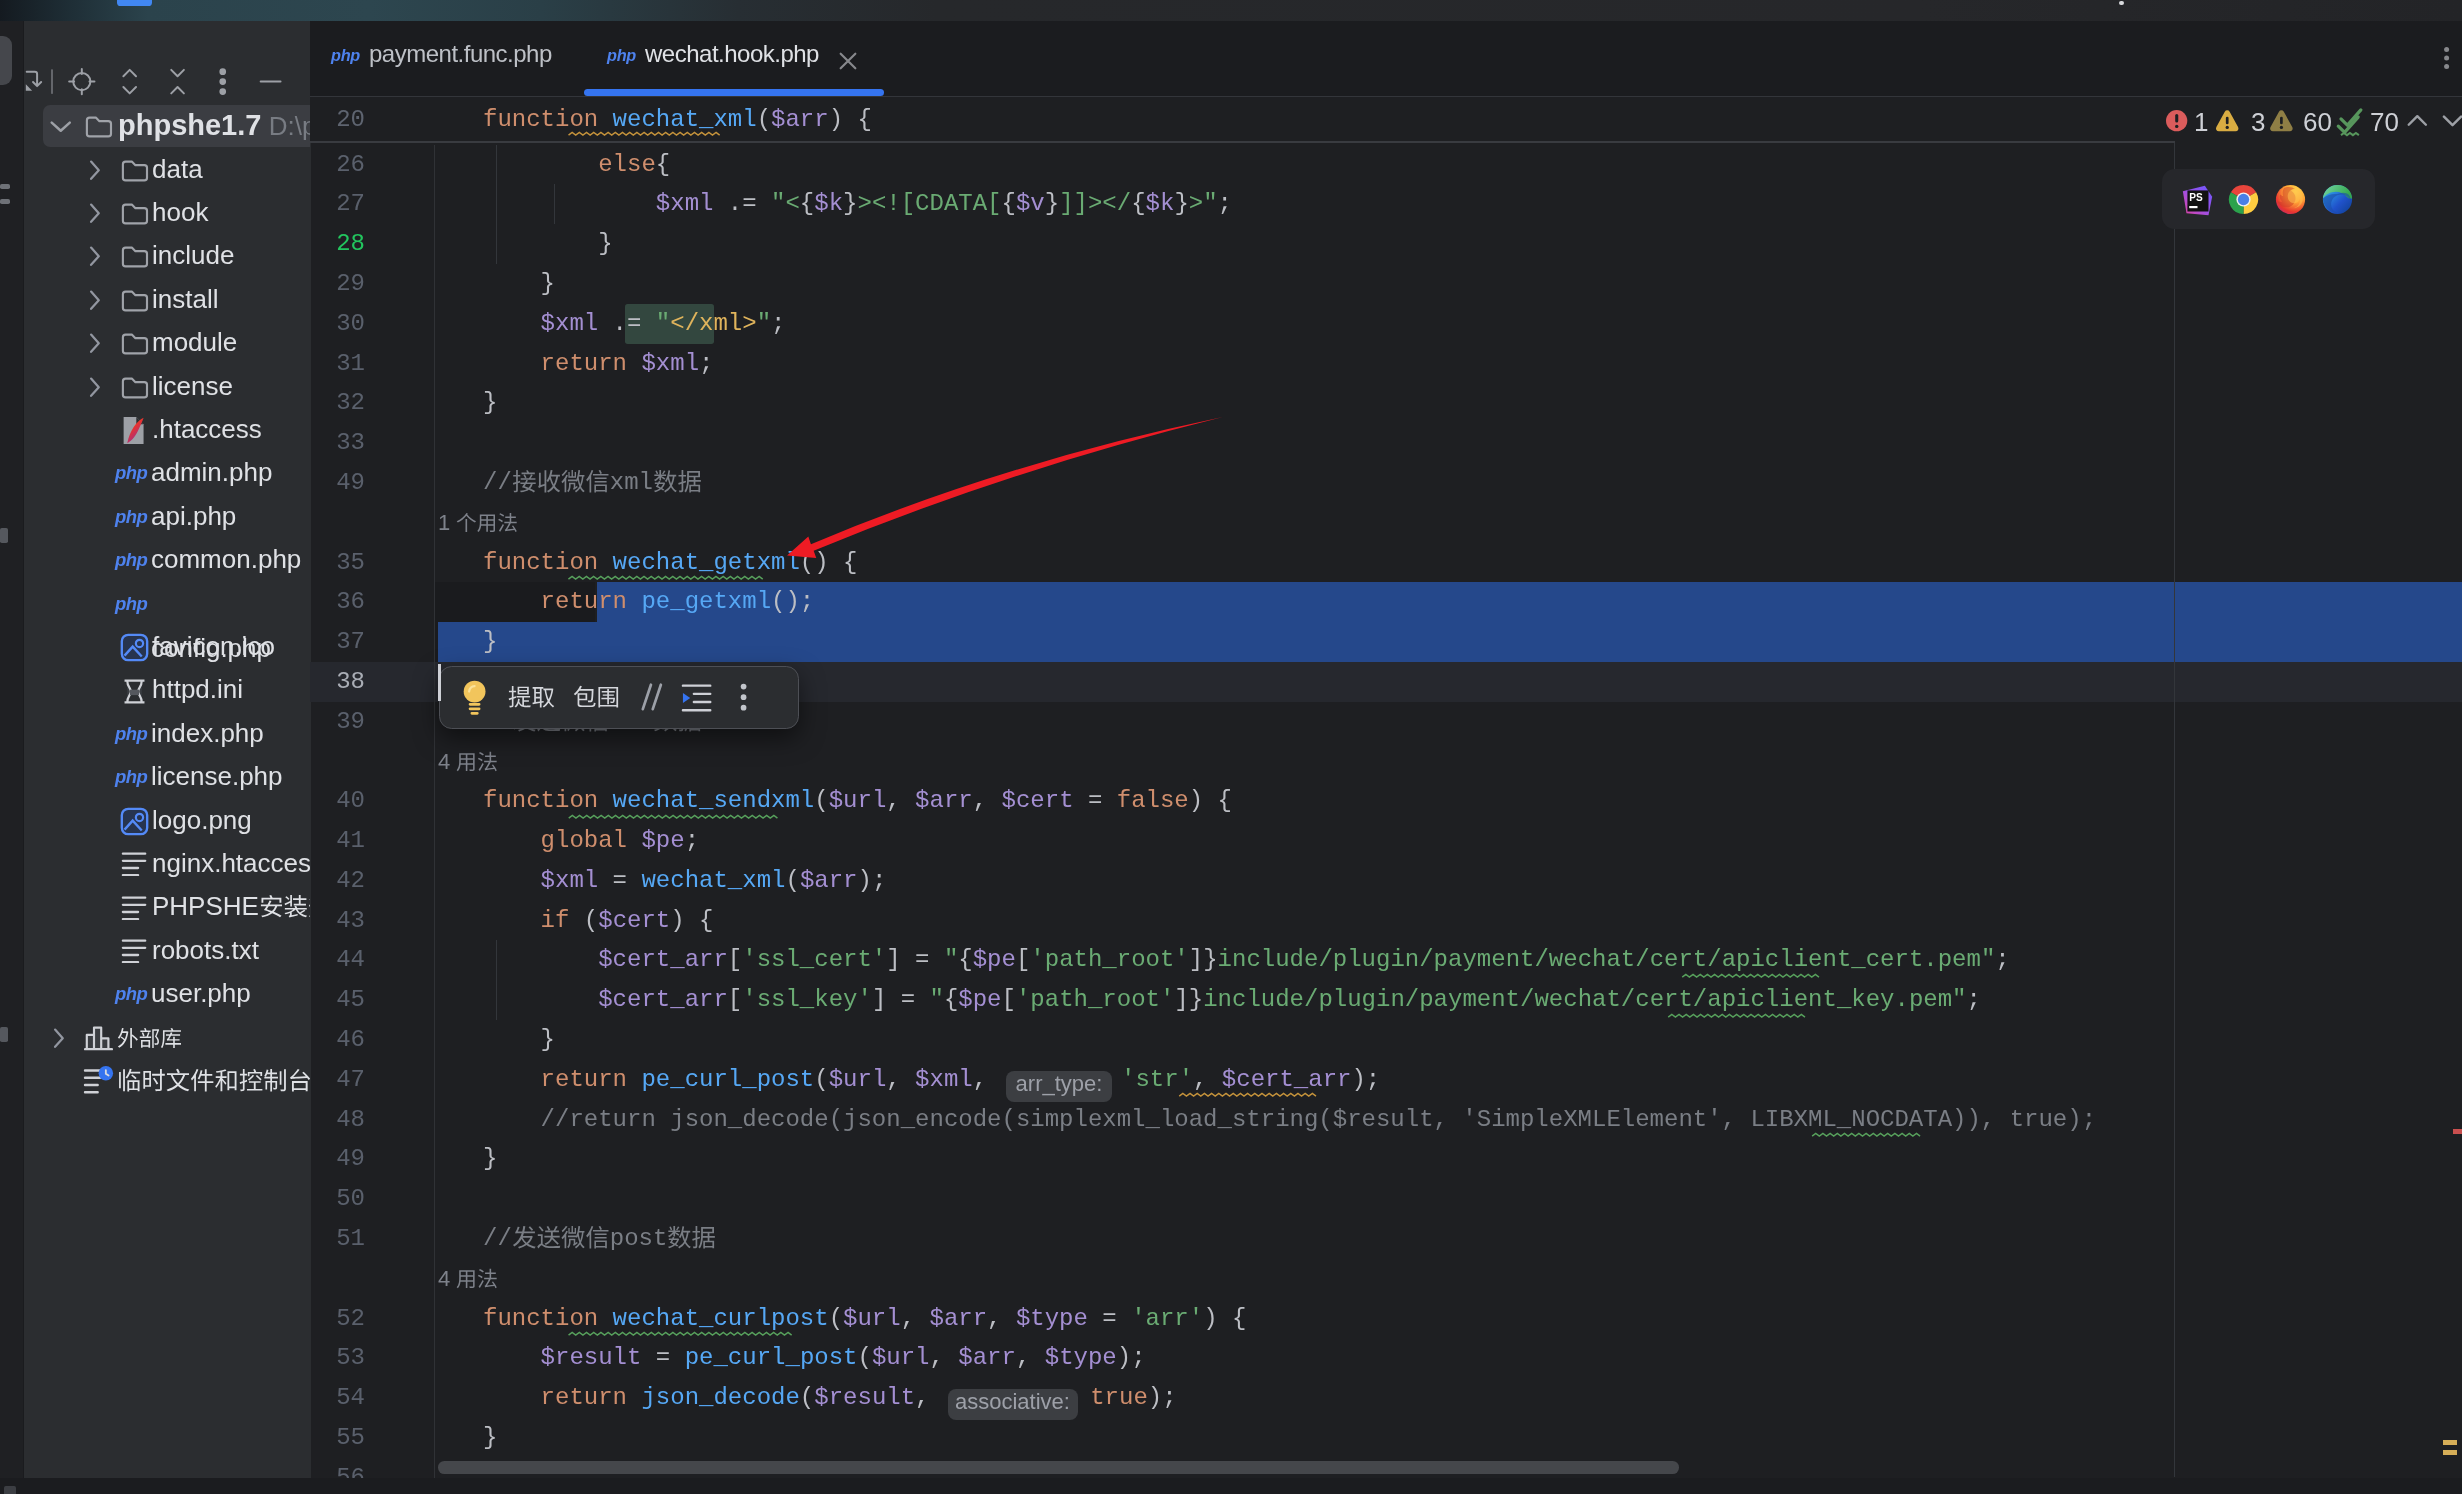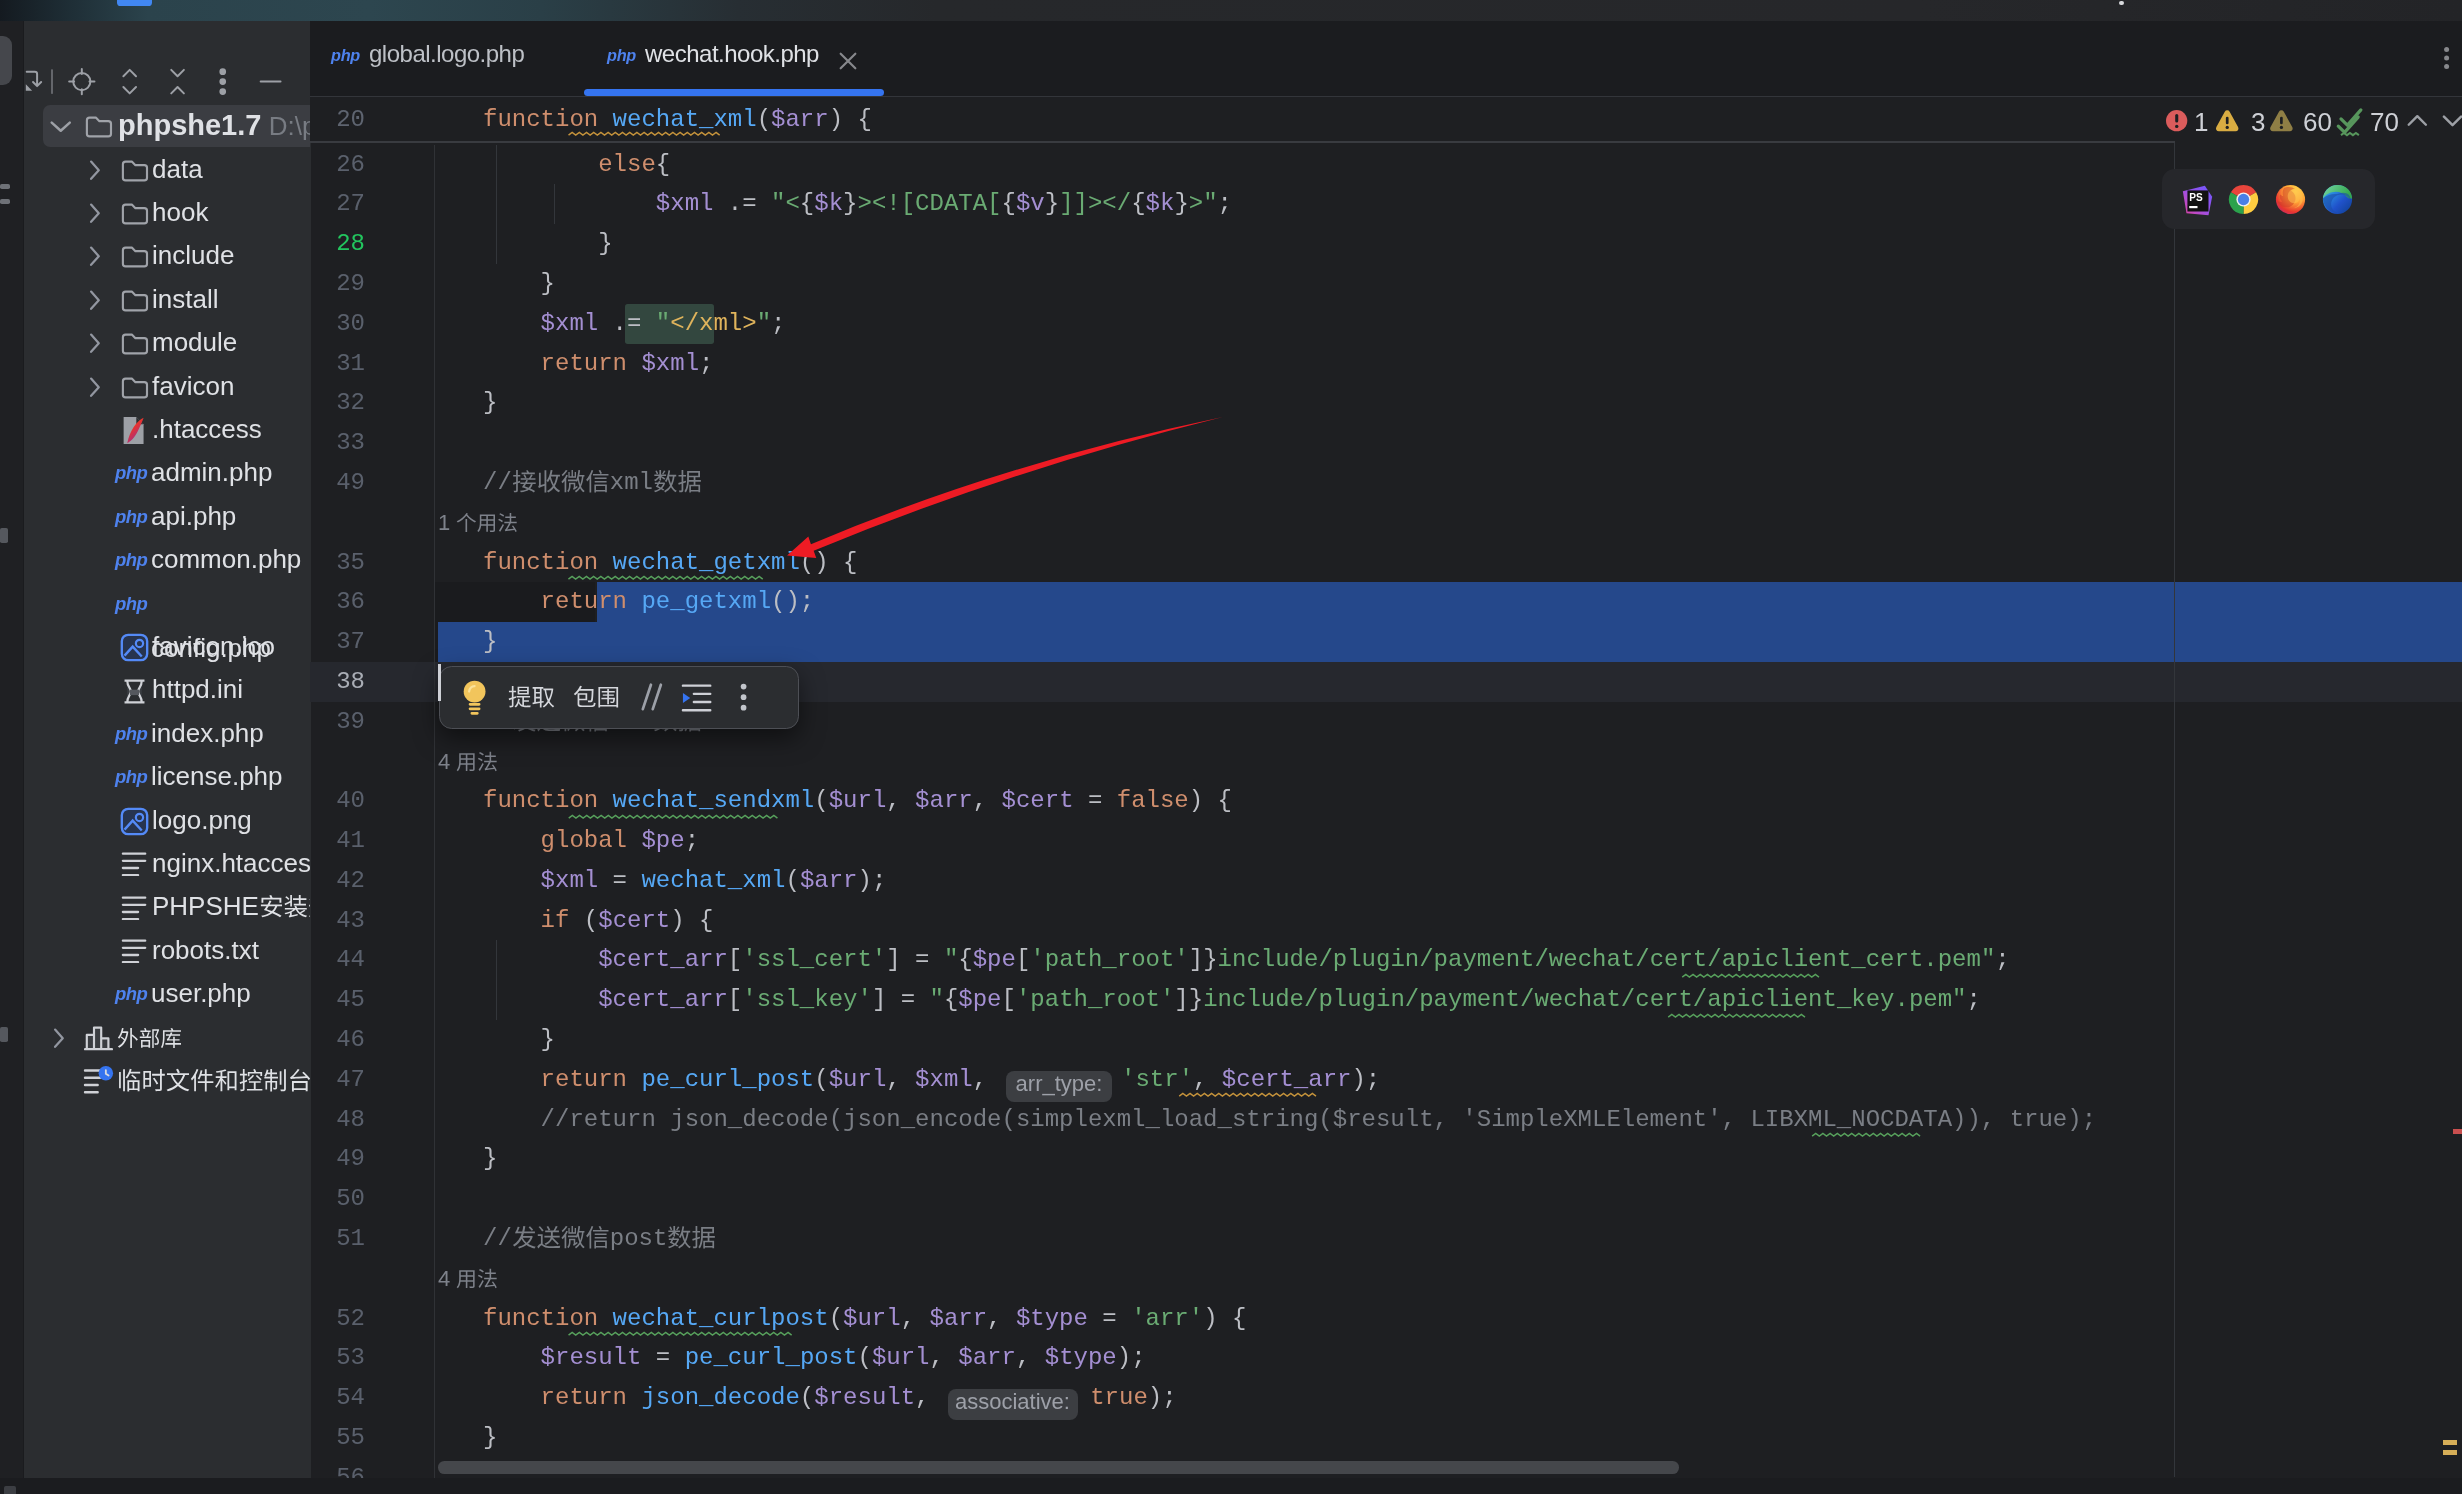--- a/index.html
+++ b/index.html
@@ -117,21 +117,21 @@
       <svg class="abs" style="left:120px;top:310px" width="29" height="25" fill="none" stroke="#A0A3A9" stroke-width="2.4" stroke-linejoin="round" viewBox="0 0 32 28">
         <path d="M3 7 a3 3 0 0 1 3 -3 l7 0 l4 4 l10 0 a3 3 0 0 1 3 3 l0 11 a3 3 0 0 1 -3 3 l-21 0 a3 3 0 0 1 -3 -3 z"></path>
       </svg>
       <div class="tree" style="left:152px;top:300px;">module</div>
       <svg class="abs" style="left:87px;top:354px" width="14.5" height="23.5" fill="none" stroke="#9296A0" stroke-width="2.5" stroke-linecap="round" stroke-linejoin="round" viewBox="0 0 16 26">
         <path d="M4.5 4 l8.5 9.5 l-8.5 9.5"></path>
       </svg>
       <svg class="abs" style="left:120px;top:354px" width="29" height="25" fill="none" stroke="#A0A3A9" stroke-width="2.4" stroke-linejoin="round" viewBox="0 0 32 28">
         <path d="M3 7 a3 3 0 0 1 3 -3 l7 0 l4 4 l10 0 a3 3 0 0 1 3 3 l0 11 a3 3 0 0 1 -3 3 l-21 0 a3 3 0 0 1 -3 -3 z"></path>
       </svg>
-      <div class="tree" style="left:152px;top:344px;">favicon</div>
+      <div class="tree" style="left:152px;top:344px;">license</div>
       <svg class="abs" style="left:120px;top:394px" width="29" height="31" fill="none" viewBox="0 0 32 34">
 <defs>
           <linearGradient id="fg" x1="0" y1="0" x2="0.6" y2="1">
             <stop offset="0" stop-color="#F6A623"></stop>
             <stop offset="0.45" stop-color="#E8322F"></stop>
             <stop offset="1" stop-color="#8E2E9B"></stop>
           </linearGradient>
         </defs>
 <path d="M4 2 h14 l8 8 v22 h-22 z" fill="#9DA0A6"></path>
         <path d="M18 2 l8 8 h-8 z" fill="#2B2D30"></path>
@@ -210,21 +210,21 @@
           <use href="#g21" x="3000"></use>
           <use href="#g22" x="4000"></use>
           <use href="#g23" x="5000"></use>
           <use href="#g24" x="6000"></use>
           <use href="#g25" x="7000"></use>
         </svg></div>
     </div>
 <div class="abs" style="left:310px;top:21px;width:2152px;height:76px;background:#1B1C1F;"></div>
     <div class="abs" style="left:310px;top:96px;width:2152px;height:1.8px;background:#33353A;"></div>
     <div class="abs" style="left:331px;top:46px;width:36px;font:italic bold 16.3px 'Liberation Sans';color:#4E82EE;letter-spacing:-0.3px;">php</div>
-    <div class="abs" style="left:369px;top:40px;font:24px 'Liberation Sans';color:#BDC0C6;letter-spacing:-0.5px;">global.logo.php</div>
+    <div class="abs" style="left:369px;top:40px;font:24px 'Liberation Sans';color:#BDC0C6;letter-spacing:-0.5px;">payment.func.php</div>
     <div class="abs" style="left:607px;top:46px;width:36px;font:italic bold 16.3px 'Liberation Sans';color:#4E82EE;letter-spacing:-0.3px;">php</div>
     <div class="abs" style="left:645px;top:40px;font:24px 'Liberation Sans';color:#DFE1E5;letter-spacing:-0.5px;">wechat.hook.php</div>
     <svg class="abs" style="left:837px;top:50px" width="22" height="22" stroke="#87888C" stroke-width="2.4" stroke-linecap="round" viewBox="0 0 24 24">
       <path d="M4 4 L20 20 M20 4 L4 20"></path>
     </svg>
     <div class="abs" style="left:584px;top:89px;width:300px;height:7.2px;background:#3574F0;border-radius:3.6px;"></div>
     <svg class="abs" style="left:2442px;top:46px" width="11" height="25" fill="#87888C" viewBox="0 0 12 28">
       <circle cx="5" cy="4" r="2.8"></circle>
       <circle cx="5" cy="13.5" r="2.8"></circle>
       <circle cx="5" cy="23" r="2.8"></circle>

